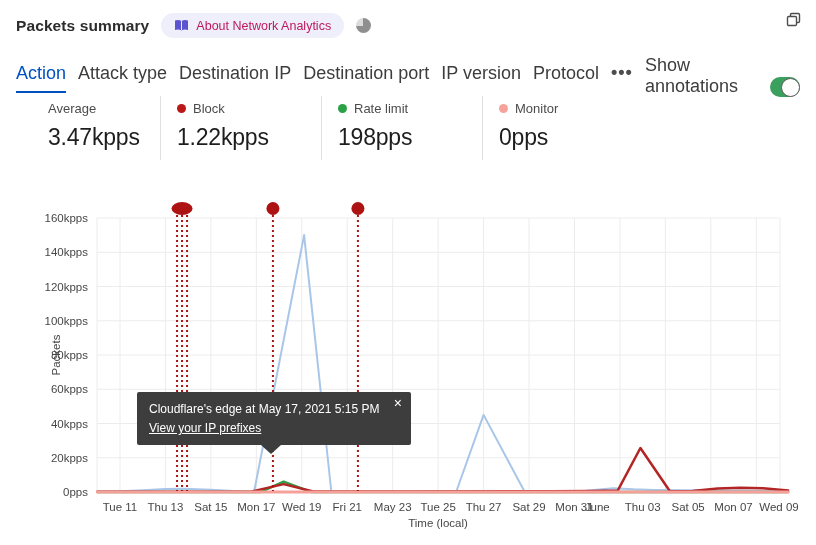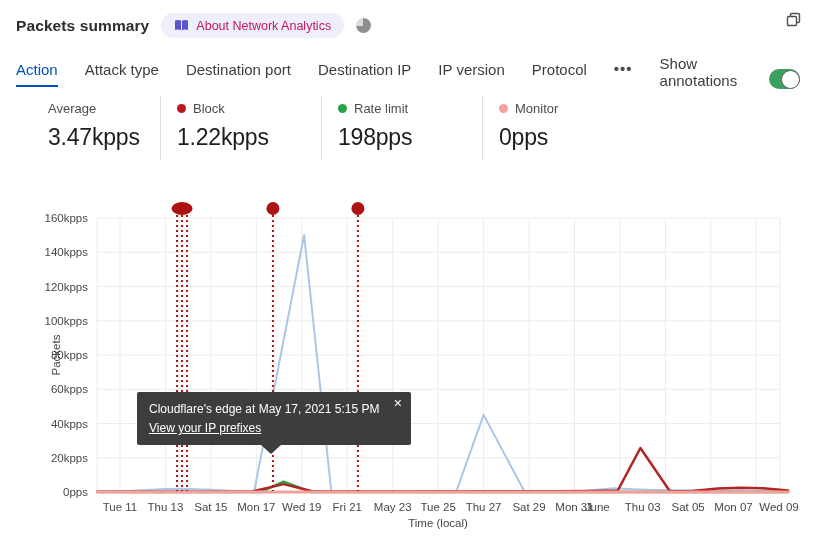--- a/index.html
+++ b/index.html
@@ -10,21 +10,21 @@
   }
   
   .hdr{display:flex;align-items:center;gap:12px;padding:13px 0 0 16px;}
   .hdr h1{font-size:15.5px;font-weight:700;margin:0;color:#2c2c2c;letter-spacing:.1px;}
   .badge{display:inline-flex;align-items:center;gap:7px;background:#efeefb;color:#be185d;
          border-radius:13px;height:25px;padding:0 13px;font-size:12.5px;text-decoration:none;cursor:pointer;}
   .pie{width:15px;height:15px;border-radius:50%;cursor:pointer;
        background:conic-gradient(from 0deg,#8f8f8f 0deg 270deg,#dcdcdc 270deg 360deg);}
   .copyicon{position:absolute;top:12px;right:15px;cursor:pointer;line-height:0;}
   
-  .tabs{display:flex;align-items:center;gap:27px;padding:0 16px;margin-top:17px;font-size:15px;color:#3d3d3d;}
+  .tabs{display:flex;align-items:center;gap:12px;padding:0 16px;margin-top:17px;font-size:18px;color:#3d3d3d;}
   .tab{padding-bottom:7px;border-bottom:2px solid transparent;cursor:pointer;white-space:nowrap;}
   .tab.active{color:#0051c3;border-bottom-color:#0051c3;}
   .tab.more{letter-spacing:1px;font-weight:700;color:#4d4d4d;padding-bottom:9px;}
   .annot{margin-left:auto;display:flex;align-items:flex-end;gap:10px;padding-bottom:4px;}
   .toggle{width:37px;height:20px;border-radius:11px;background:#c7c7c7;position:relative;cursor:pointer;}
   .toggle.on{background:#3ba05e;}
   .toggle .knob{width:19px;height:19px;border-radius:50%;background:#fff;border:1px solid #5f5f5f;
                 box-sizing:border-box;position:absolute;top:0.5px;left:1px;}
   .toggle.on .knob{left:auto;right:0px;}
   
@@ -68,22 +68,22 @@
 <span class="copyicon">
   <svg width="15" height="15" viewBox="0 0 15 15">
     <rect x="4.5" y="1.5" width="9" height="9" rx="1.2" fill="none" stroke="#4d4d4d" stroke-width="1.4"></rect>
     <rect x="1.5" y="4.5" width="9" height="9" rx="1.2" fill="#ffffff" stroke="#4d4d4d" stroke-width="1.4"></rect>
   </svg>
 </span>
 
 <div class="tabs">
   <div class="tab active">Action</div>
   <div class="tab">Attack type</div>
+  <div class="tab">Destination IP</div>
   <div class="tab">Destination port</div>
-  <div class="tab">Destination IP</div>
   <div class="tab">IP version</div>
   <div class="tab">Protocol</div>
   <div class="tab more">•••</div>
   <div class="annot">
     <span>Show annotations</span>
     <div class="toggle on" id="annot-toggle">
       <div class="knob"></div>
     </div>
   </div>
 </div>

